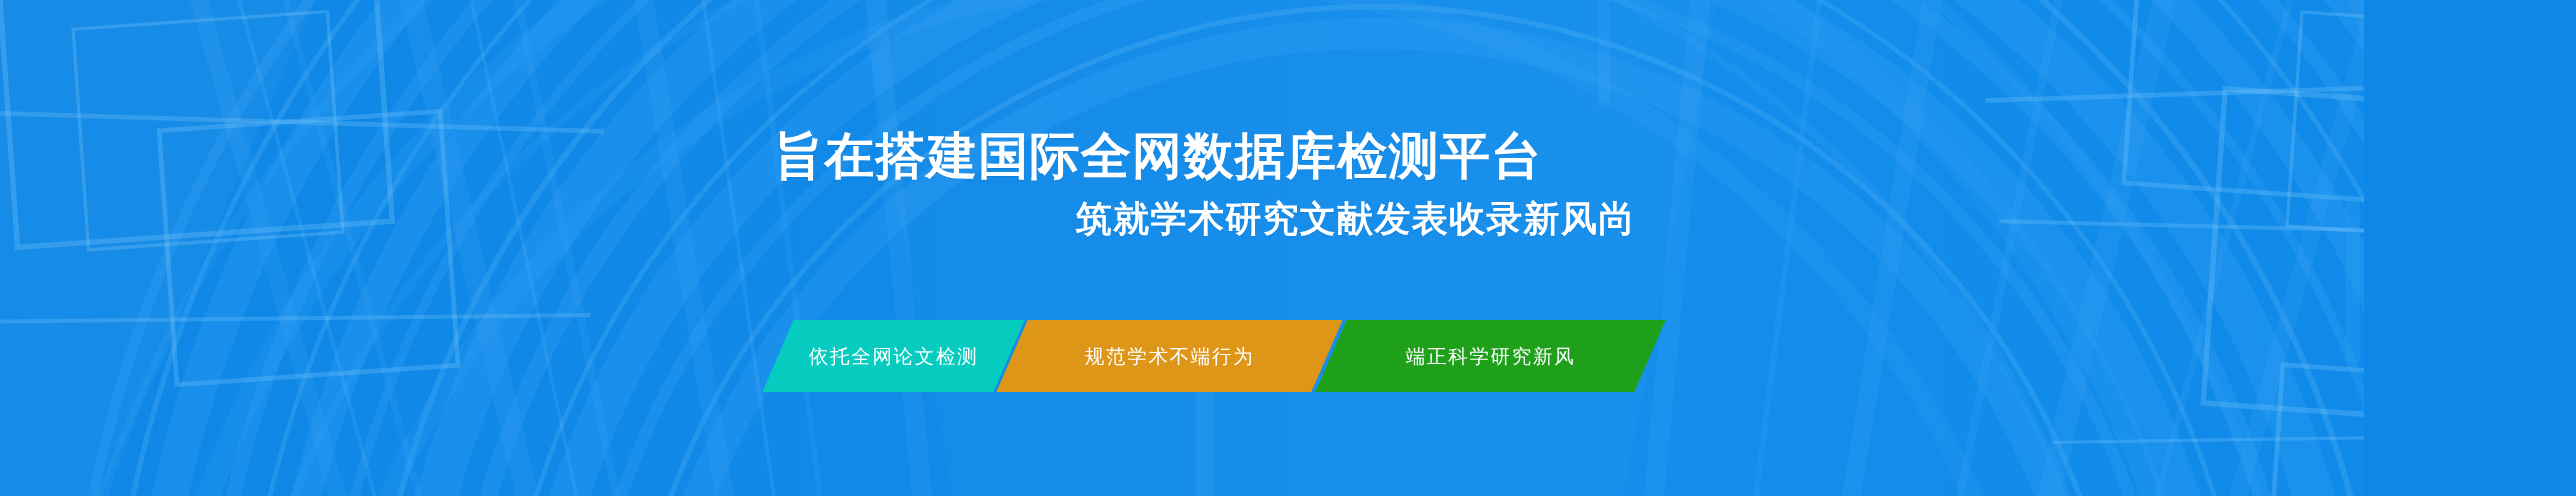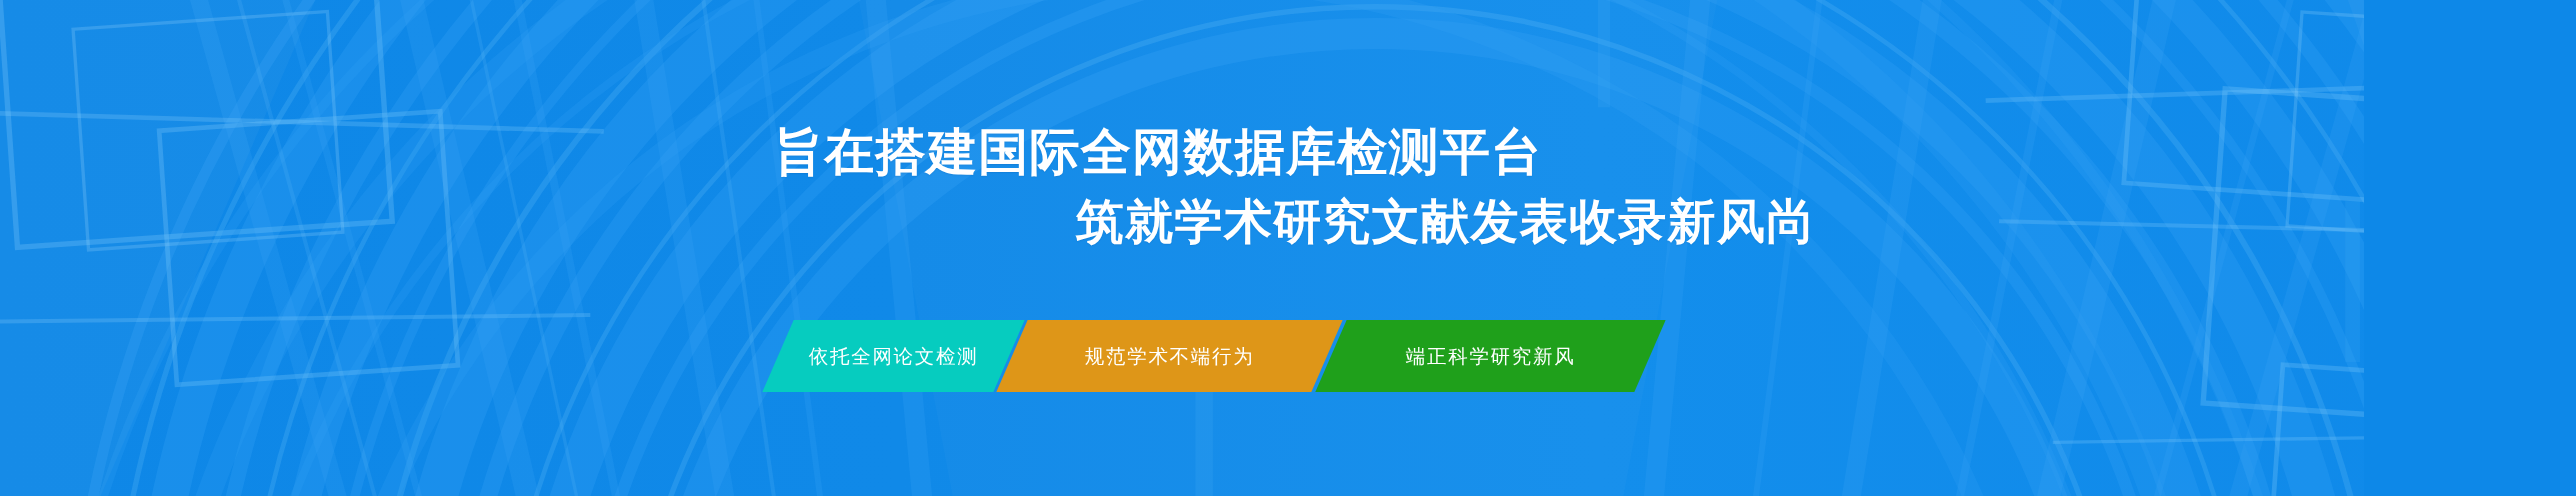--- a/index.html
+++ b/index.html
@@ -6,21 +6,21 @@
     margin: 0;
     padding: 0;
     background: #0d88e8;
   }
   #banner {
     position: relative;
     width: 2364px;
     height: 496px;
     overflow: hidden;
     background: #ef4444;
-    font-family: Liberation Mono, monospace;
+    font-family: Liberation Serif, serif;
   }
 
   
   #bg-art {
     position: absolute;
     inset: 0;
     width: 2576px;
     height: 496px;
     display: block;
   }
@@ -44,21 +44,21 @@
   }
   .headline-1 {
     left: 773px;
     top: 131px;
     font-size: 50px;
     line-height: 1;
   }
   .headline-2 {
     left: 1076px;
     top: 201px;
-    font-size: 48px;
+    font-size: 36px;
     line-height: 1;
     text-align: right;
   }
 
   
   .tag-row {
     position: absolute;
     left: 778px;
     top: 320px;
     height: 72px;

